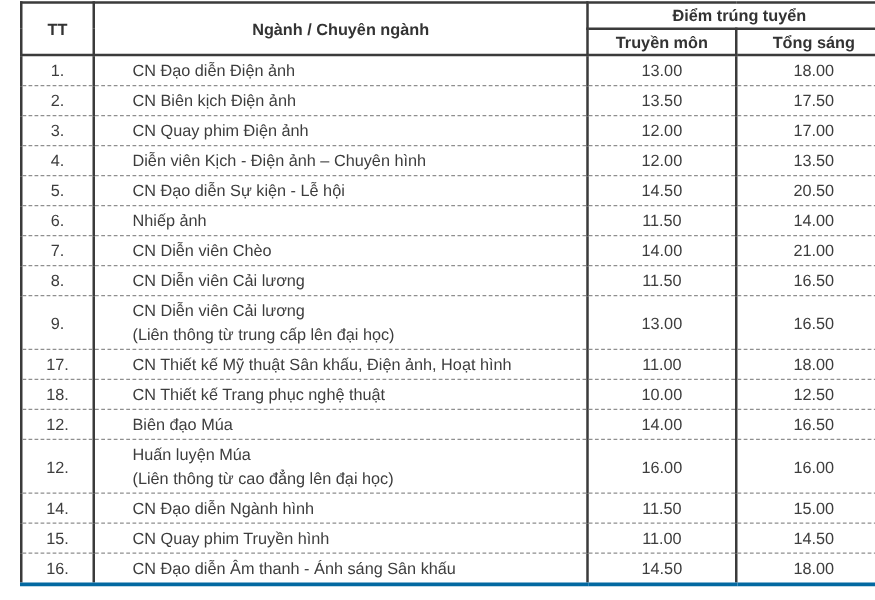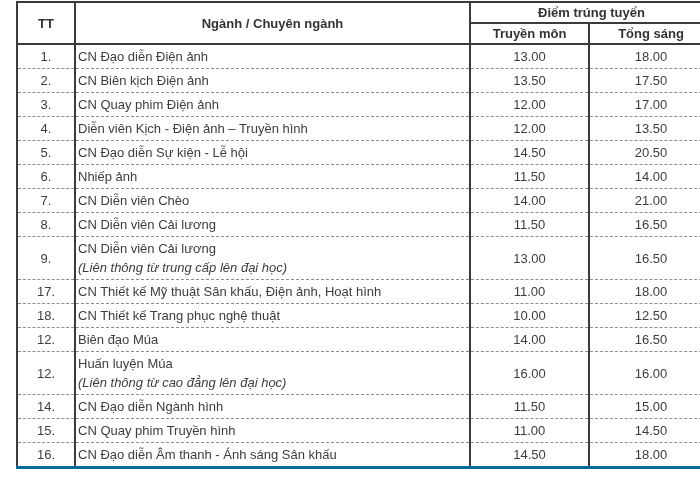--- a/index.html
+++ b/index.html
@@ -44,24 +44,23 @@
     vertical-align: middle;
   }
   tbody tr:last-child td {
     border-bottom: 3px solid #0369a1;
   }
   td.tt, td.score {
     text-align: center;
   }
   td.major {
     text-align: left;
-    padding-left: 2px;
+    padding-left: 30px;
   }
   .note {
-    font-style: italic;
   }
 </style>
 </head>
 <body>
 
 <table class="scores">
   <colgroup>
     <col style="width:58px">
     <col style="width:395px">
     <col style="width:119px">
@@ -99,21 +98,21 @@
         <td class="tt">3.</td>
         <td class="major">
           <div>CN Quay phim Điện ảnh</div>
         </td>
         <td class="score">12.00</td>
         <td class="score">17.00</td>
       </tr>
       <tr>
         <td class="tt">4.</td>
         <td class="major">
-          <div>Diễn viên Kịch - Điện ảnh – Truyền hình</div>
+          <div>Diễn viên Kịch - Điện ảnh – Chuyên hình</div>
         </td>
         <td class="score">12.00</td>
         <td class="score">13.50</td>
       </tr>
       <tr>
         <td class="tt">5.</td>
         <td class="major">
           <div>CN Đạo diễn Sự kiện - Lễ hội</div>
         </td>
         <td class="score">14.50</td>

